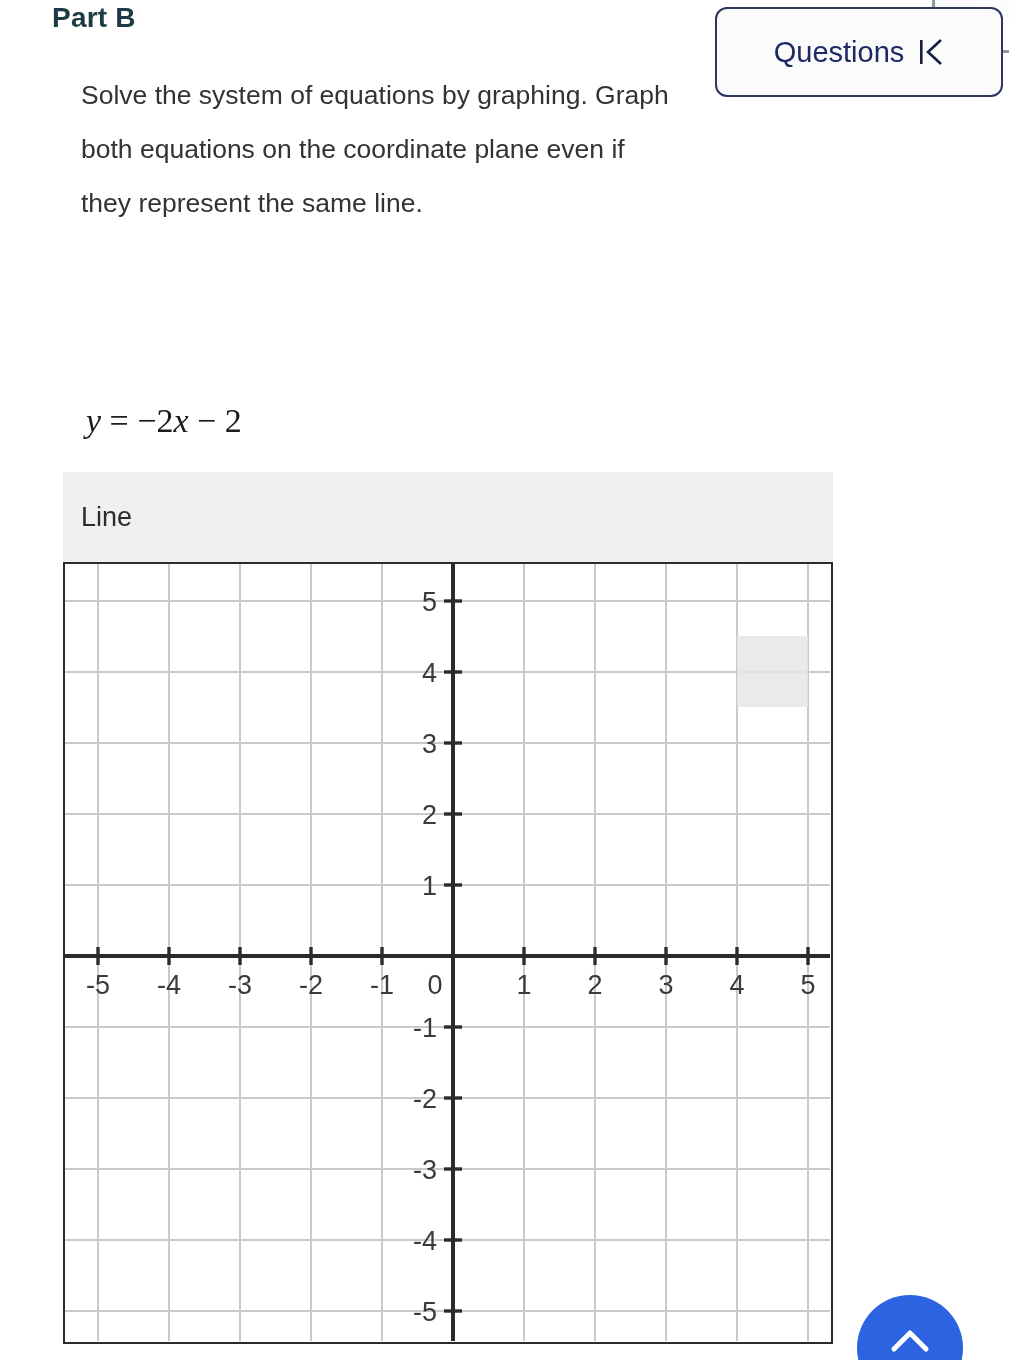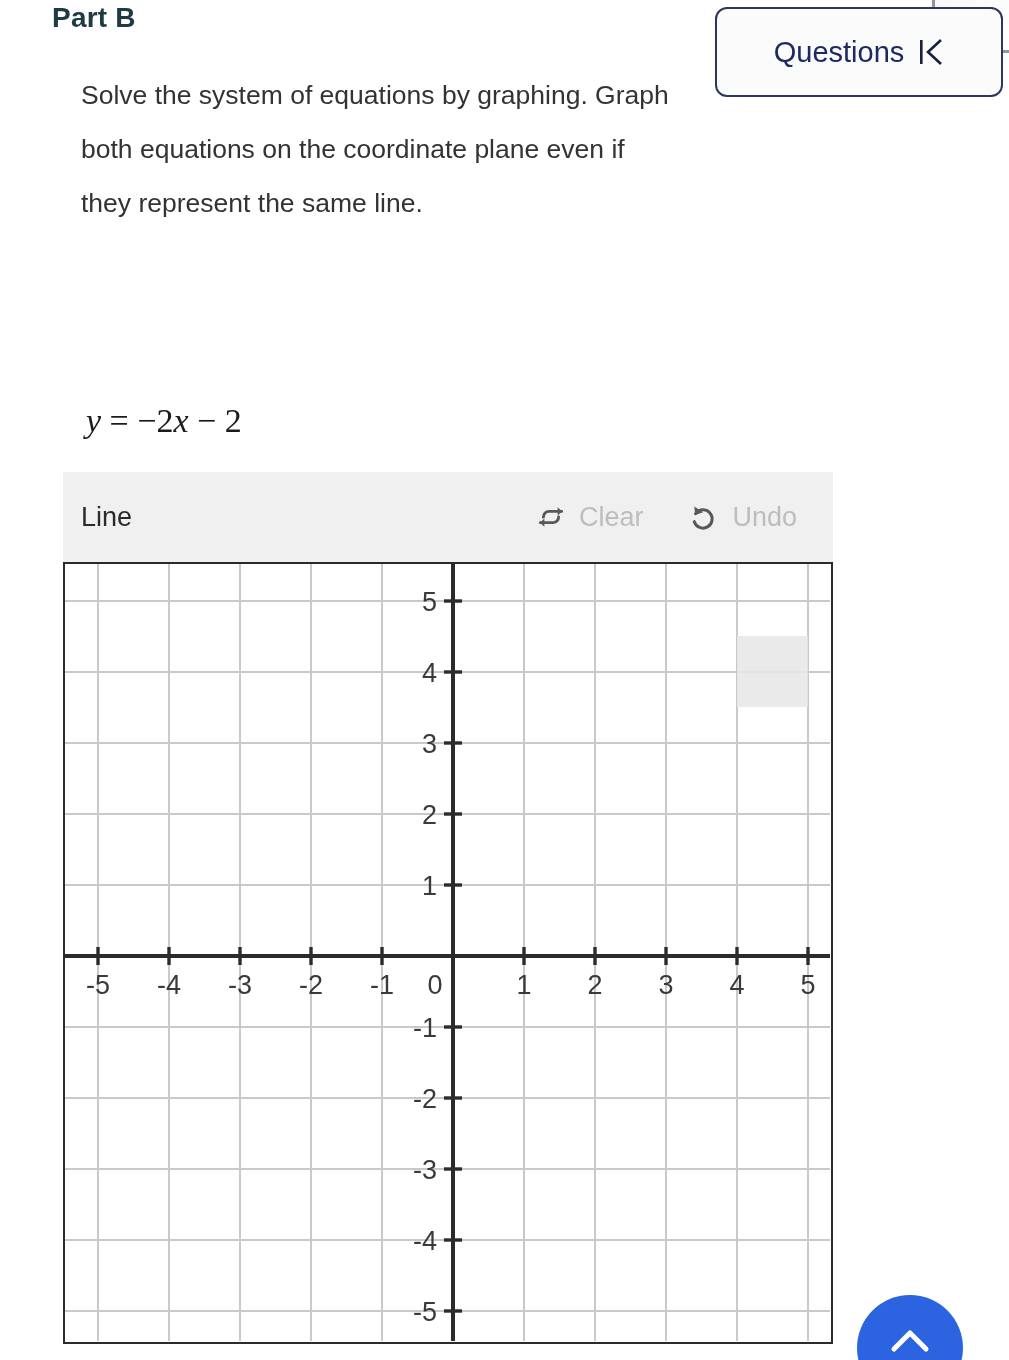--- a/index.html
+++ b/index.html
@@ -187,45 +187,20 @@
 <div id="equations">
   <div class="eq">
     <span class="mvar">y</span><span> = −</span><span>2</span><span class="mvar">x</span><span> − 2</span>
   </div>
 </div>
 
 <div id="grapher">
 
   <div id="graph-toolbar">
     <span id="tool-line-label">Line</span>
-    <div id="toolbar-actions">
-
-      <div class="tool-action">
-        <span class="tool-icon">
-          <svg width="30" height="30" viewBox="0 0 24 24" aria-hidden="true">
-            <path d="M20.5 7.5 H10.5 a4.6 4.6 0 0 0 -4.6 4.6" fill="none" stroke="currentColor" stroke-width="2.3" stroke-linecap="round"></path>
-            <path d="M17.3 4.2 L20.9 7.5 L17.3 10.8 Z" fill="currentColor"></path>
-            <path d="M3.5 16.5 H13.5 a4.6 4.6 0 0 0 4.6 -4.6" fill="none" stroke="currentColor" stroke-width="2.3" stroke-linecap="round"></path>
-            <path d="M6.7 13.2 L3.1 16.5 L6.7 19.8 Z" fill="currentColor"></path>
-          </svg>
-        </span>
-        <span class="tool-text">Clear</span>
-      </div>
-
-      <div class="tool-action">
-        <span class="tool-icon">
-          <svg width="30" height="30" viewBox="0 0 24 24" aria-hidden="true">
-            <path d="M5.2 9.4 a7.3 7.3 0 1 1 -1.0 6.3" fill="none" stroke="currentColor" stroke-width="2.4" stroke-linecap="round"></path>
-            <path d="M4.2 3.6 L5.0 10.4 L11.3 8.2 Z" fill="currentColor"></path>
-          </svg>
-        </span>
-        <span class="tool-text">Undo</span>
-      </div>
-
-    </div>
   </div>
 
   <div id="plane">
     <svg width="765" height="777" viewBox="0 0 765 777">
 
       <g>
 
         <line x1="33" y1="0" x2="33" y2="777" stroke="#c9c9c9" stroke-width="2"></line>
         <line x1="104" y1="0" x2="104" y2="777" stroke="#c9c9c9" stroke-width="2"></line>
         <line x1="175" y1="0" x2="175" y2="777" stroke="#c9c9c9" stroke-width="2"></line>

